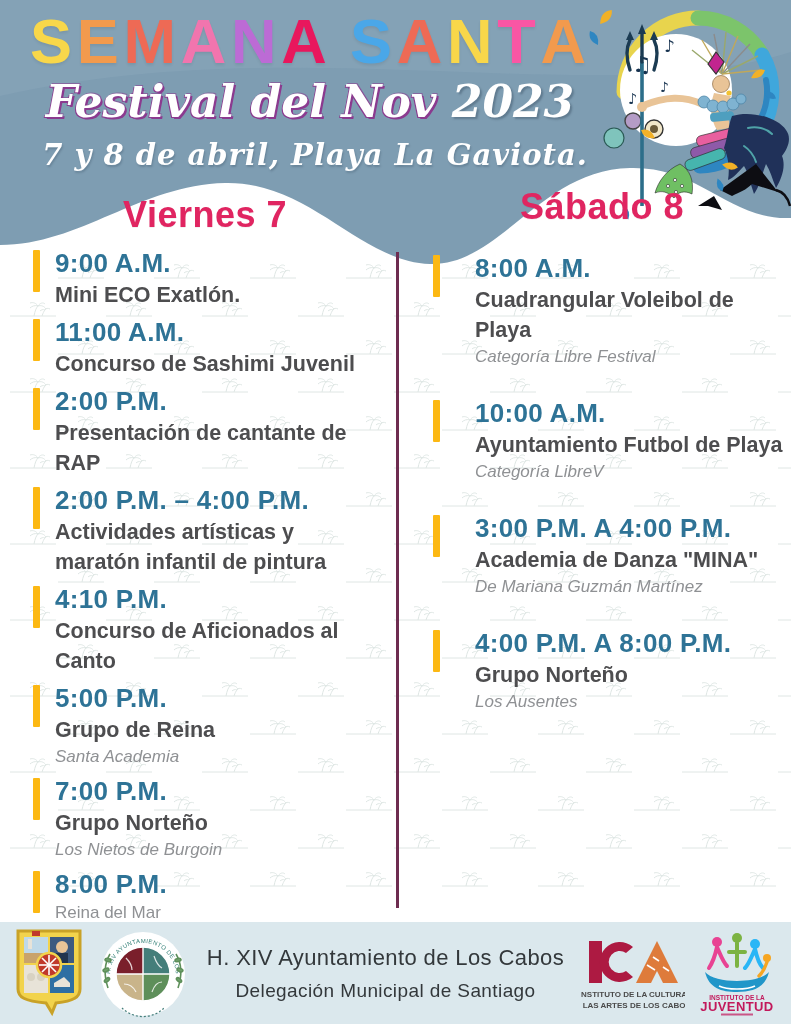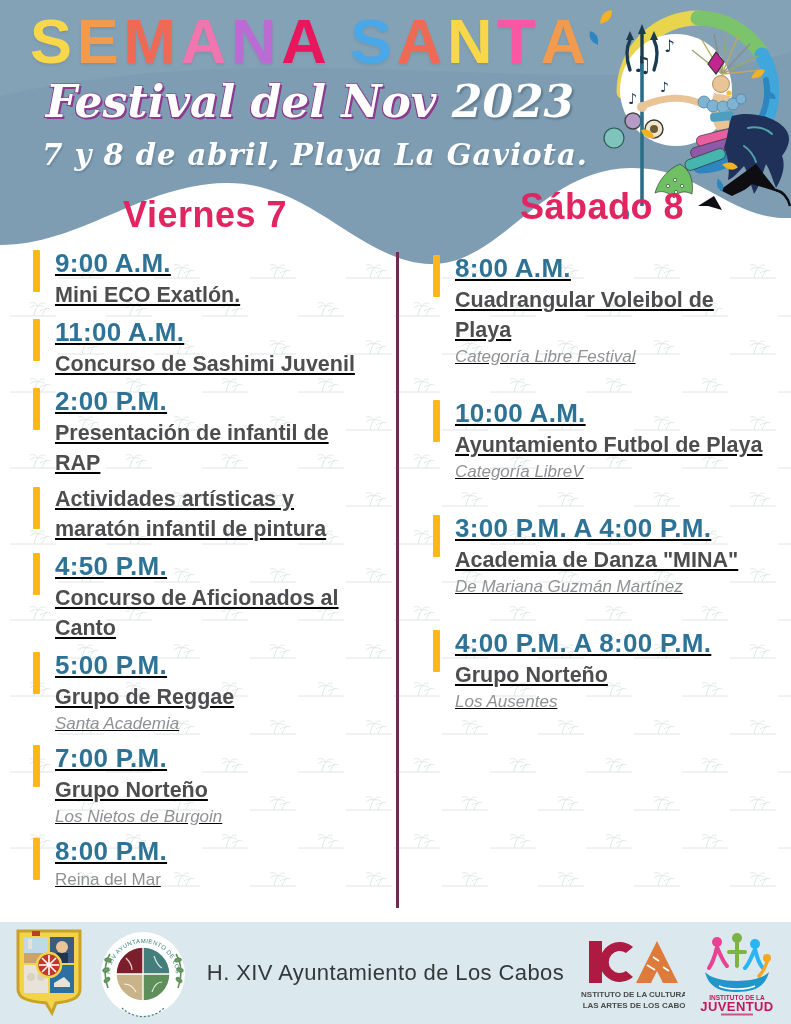--- a/index.html
+++ b/index.html
@@ -39,25 +39,25 @@
   .palm{position:absolute;opacity:.6;}
   
   .day-header{
     position:absolute;z-index:3;text-align:center;
     font-size:36px;font-weight:bold;letter-spacing:.5px;color:#e02561;
     text-shadow:0 1px 0 rgba(0,0,0,0.05);
   }
   #day-friday{top:194px;left:40px;width:330px;}
   #day-saturday{top:186px;left:432px;width:340px;}
   
-  .col{position:absolute;z-index:2;width:352px;text-decoration:underline;}
+  .col{position:absolute;z-index:2;width:352px;}
   #col-friday{top:247px;left:33px;}
   #col-saturday{top:252px;left:433px;}
   .item{display:flex;margin-bottom:6px;}
-  #col-saturday .item{margin-bottom:28px;}
+  #col-saturday .item{margin-bottom:28px;gap:20px;}
   .bar{flex:0 0 7px;height:42px;background:#fcb813;margin-right:15px;margin-top:3px;border-radius:1px;}
   .itxt{flex:1;min-width:0;}
   .time{font-size:26px;font-weight:bold;color:#2e7396;line-height:33px;letter-spacing:.3px;}
   .etitle{font-size:21.5px;font-weight:bold;color:#4d4d4f;line-height:30px;max-width:315px;}
   .enote{font-size:17px;font-style:italic;color:#8f9194;line-height:24px;}
   .enote.upright{font-style:normal;}
   #divider{position:absolute;z-index:2;left:396px;top:252px;width:3px;height:656px;background:#6e2c50;}
   
   #footer{
     position:absolute;z-index:4;left:0;top:922px;width:791px;height:102px;
@@ -1214,41 +1214,42 @@
         <div class="bar"></div>
         <div class="itxt">
           <div class="time">11:00 A.M.</div>
           <div class="etitle">Concurso de Sashimi Juvenil</div>
         </div>
       </div>
       <div class="item">
         <div class="bar"></div>
         <div class="itxt">
           <div class="time">2:00 P.M.</div>
-          <div class="etitle">Presentación de infantil de RAP</div>
+          <div class="etitle">Presentación de cantante de RAP</div>
         </div>
       </div>
       <div class="item">
         <div class="bar"></div>
         <div class="itxt">
+          <div class="time">2:00 P.M. – 4:00 P.M.</div>
           <div class="etitle">Actividades artísticas y maratón infantil de pintura</div>
         </div>
       </div>
       <div class="item">
         <div class="bar"></div>
         <div class="itxt">
-          <div class="time">4:50 P.M.</div>
+          <div class="time">4:10 P.M.</div>
           <div class="etitle">Concurso de Aficionados al Canto</div>
         </div>
       </div>
       <div class="item">
         <div class="bar"></div>
         <div class="itxt">
           <div class="time">5:00 P.M.</div>
-          <div class="etitle">Grupo de Reggae</div>
+          <div class="etitle">Grupo de Reina</div>
           <div class="enote">Santa Academia</div>
         </div>
       </div>
       <div class="item">
         <div class="bar"></div>
         <div class="itxt">
           <div class="time">7:00 P.M.</div>
           <div class="etitle">Grupo Norteño</div>
           <div class="enote">Los Nietos de Burgoin</div>
         </div>
@@ -1348,20 +1349,21 @@
         <ellipse cx="12" cy="34" rx="3" ry="1.6" transform="rotate(10 12 34)"></ellipse>
         <ellipse cx="83" cy="54" rx="3" ry="1.6" transform="rotate(40 83 54)"></ellipse>
         <ellipse cx="84" cy="44" rx="3" ry="1.6" transform="rotate(20 84 44)"></ellipse>
         <ellipse cx="82" cy="34" rx="3" ry="1.6" transform="rotate(-10 82 34)"></ellipse>
       </g>
       <path d="M26,82 A30,30 0 0 0 68,82" stroke="#447E7A" stroke-width="1.2" fill="none" stroke-dasharray="2,2"></path>
     </svg>
 
     <div id="footer-text">
       <div id="footer-line1">H. XIV Ayuntamiento de Los Cabos</div>
+      <div id="footer-line2">Delegación Municipal de Santiago</div>
     </div>
 
     <svg class="logo" width="104" height="80" viewBox="0 0 104 80">
       <rect x="8" y="8" width="13" height="42" fill="#AD1A42"></rect>
       <path d="M52,14 A20,20 0 1 0 52,44 L45,38 A11,11 0 1 1 45,20 Z" fill="#AD1A42"></path>
       <path d="M55,50 L97,50 L76,8 Z" fill="#DE7B3B"></path>
       <path d="M70,50 L76,38 L82,50 Z" fill="#dbe8ed"></path>
       <g stroke="#ffffff" stroke-width="1.6">
         <line x1="72" y1="24" x2="78" y2="28"></line>
           <line x1="66" y1="32" x2="74" y2="37"></line>

